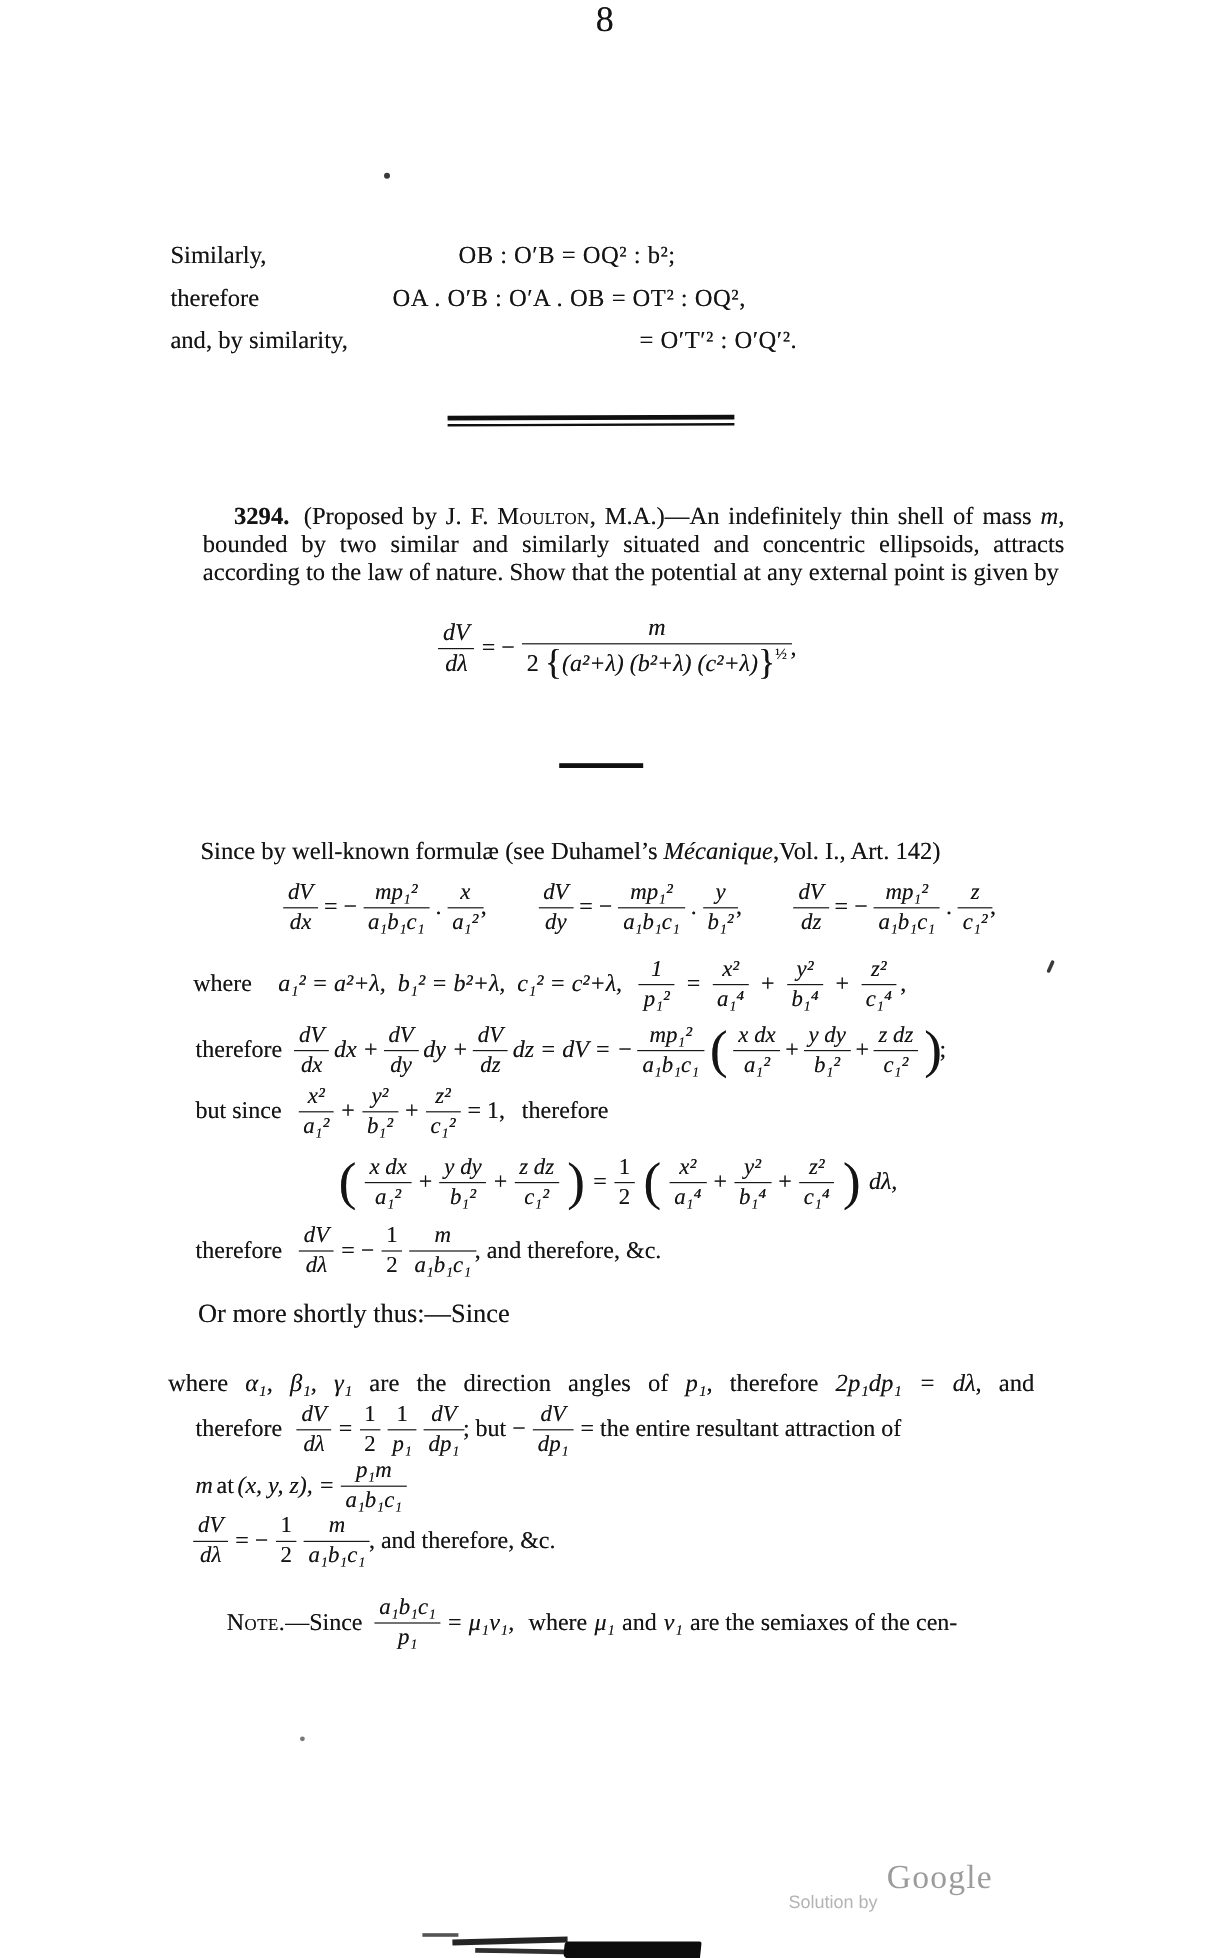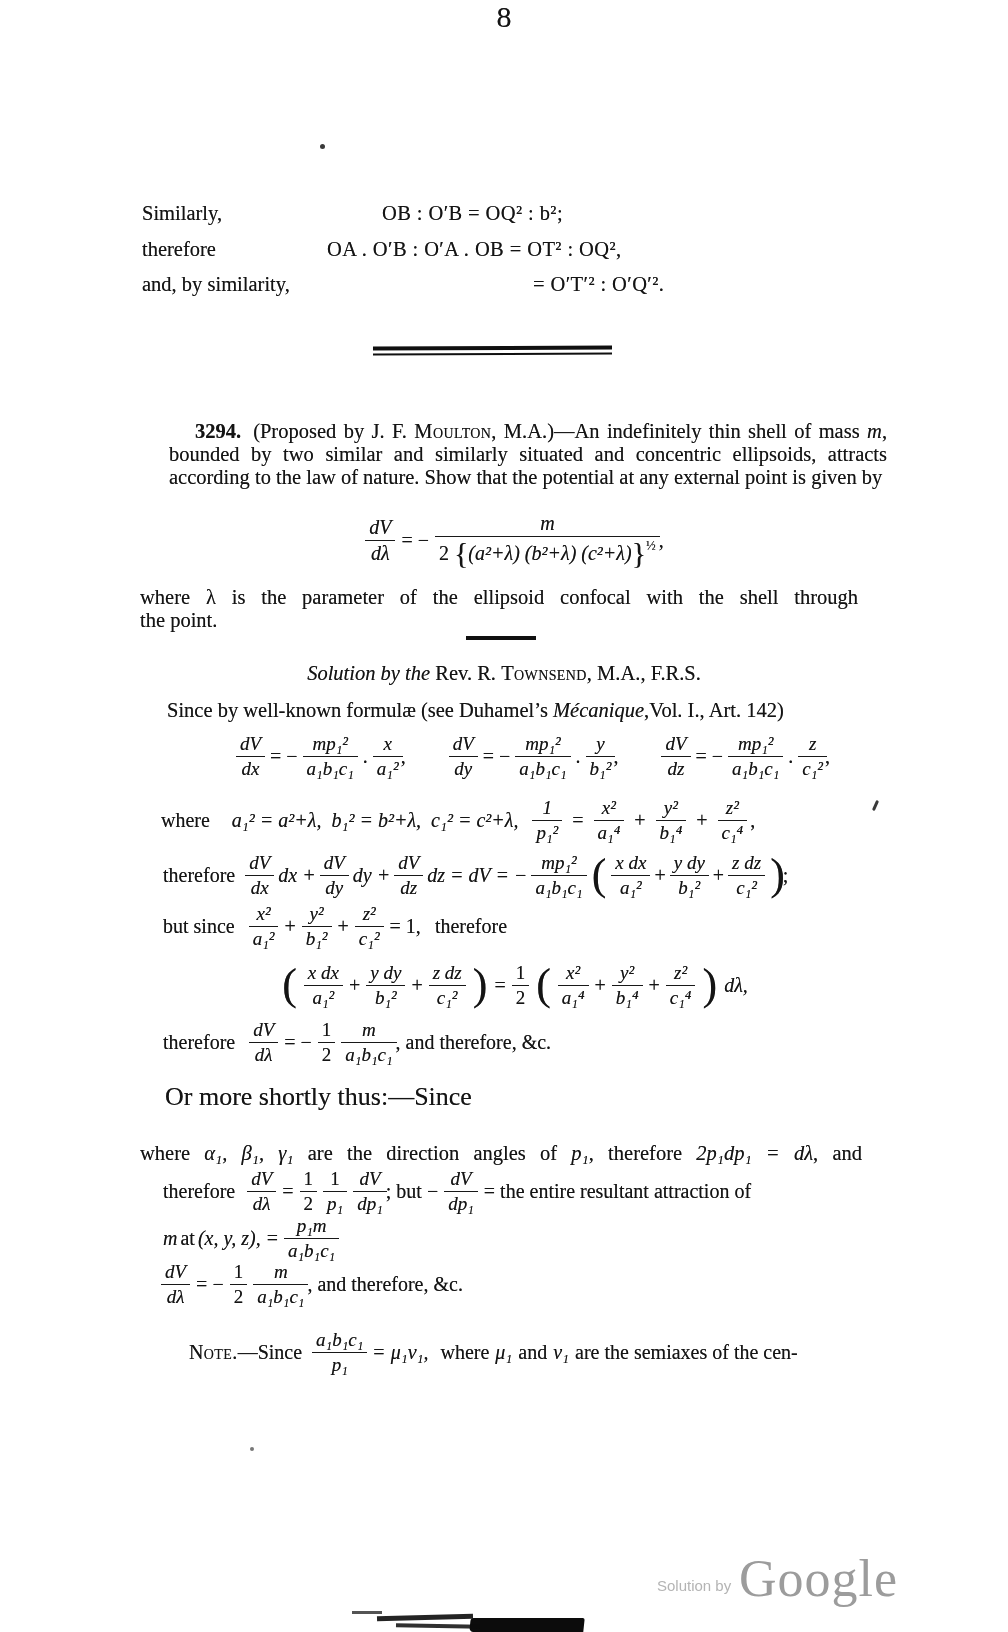--- a/index.html
+++ b/index.html
@@ -61,30 +61,23 @@
       <span class="fd">dλ</span>
     </span>
     <span class="rm">= −</span>
     <span class="frac" style="font-size:20px;">
       <span class="fn it">m</span>
       <span class="fd den2"><span class="rm">2 </span><span class="brace">{</span><span class="it">(a²+λ) (b²+λ) (c²+λ)</span><span class="brace">}</span><span class="exp">½</span></span>
     </span>
     <span class="rm pull">,</span>
   </div>
 
-  <div class="blk" style="left:140px;top:586px;width:718px;">
-    <span class="jlast" style="display:block;">where λ is the parameter of the ellipsoid confocal with the shell through</span>
-    <span style="display:block;">the point.</span>
-  </div>
 
   <div class="abs rule2" style="left:466px;top:636px;width:70px;"></div>
 
-  <div class="abs" style="left:0;right:0;top:662px;text-align:center;font-size:20.5px;">
-    <span class="it">Solution by the </span><span class="rm">Rev. R. </span><span class="sc">Townsend</span><span class="rm">, M.A., F.R.S.</span>
-  </div>
 
   <div class="abs" style="left:167px;top:699px;font-size:20.5px;white-space:nowrap;">
     <span class="rm">Since by well-known formulæ (see Duhamel’s </span><span class="it">Mécanique</span><span class="rm">,Vol. I., Art. 142)</span>
   </div>
 
   <div class="row" style="left:0;right:0;top:727px;justify-content:center;height:58px;gap:0;transform:translateX(8px);">
     <span class="row g5" style="position:static;margin:0 11px;">
       <span class="frac">
           <span class="fn">dV</span>
           <span class="fd">dx</span>
@@ -276,21 +269,21 @@
         <span class="fn rm">1</span>
         <span class="fd rm">2</span>
       </span>
     <span class="frac">
         <span class="fn">m</span>
         <span class="fd">a₁b₁c₁</span>
       </span>
     <span class="rm pull">,  and therefore, &amp;c.</span>
   </div>
 
-  <div class="abs" style="left:165px;top:1082px;font-size:26px;">Or more shortly thus:—Since</div>
+  <div class="abs" style="left:165px;top:1082px;font-size:22px;">Or more shortly thus:—Since</div>
 
 
   <div class="abs jlast" style="left:140px;top:1142px;width:722px;font-size:20.5px;">
     <span class="rm">where </span><span class="it">α₁, β₁, γ₁</span><span class="rm"> are the direction angles of </span><span class="it">p₁</span><span class="rm">, therefore </span><span class="it">2p₁dp₁ = dλ</span><span class="rm">, and</span>
   </div>
 
   <div class="row g6" style="left:142px;top:1163px;height:56px;">
     <span class="rm" style="margin-right:6px;">therefore</span>
     <span class="frac">
         <span class="fn">dV</span>
@@ -359,20 +352,20 @@
     <span class="rm">and</span>
     <span class="it">ν₁</span>
     <span class="rm">are the semiaxes of the cen-</span>
   </div>
 
 
   <div class="abs speck" style="left:874px;top:800px;width:3px;height:11px;border-radius:2px;transform:rotate(24deg);"></div>
   <div class="abs speck" style="left:250px;top:1447px;width:4px;height:4px;background:#777;"></div>
 
   <div class="abs nofx" style="left:657px;top:1577px;font-family:'Liberation Sans',sans-serif;font-size:15px;color:#b4b4b4;">Solution by</div>
-  <div class="abs nofx" style="left:739px;top:1549px;font-size:52px;color:#9c9c9c;letter-spacing:1px;">Google</div>
+  <div class="abs nofx" style="left:739px;top:1549px;font-size:28px;color:#9c9c9c;letter-spacing:1px;">Google</div>
 
   <div class="abs smudge" style="left:470px;top:1618px;width:114px;height:14px;border-radius:3px 2px 0 4px;transform:skewX(-6deg);"></div>
   <div class="abs smudge" style="left:377px;top:1615px;width:96px;height:5px;transform:rotate(-1.5deg);opacity:.9;"></div>
   <div class="abs smudge" style="left:396px;top:1624px;width:84px;height:4px;transform:rotate(1deg);opacity:.85;"></div>
   <div class="abs smudge" style="left:352px;top:1611px;width:30px;height:3px;opacity:.7;"></div>
 
 </div>
 
 </body></html>

